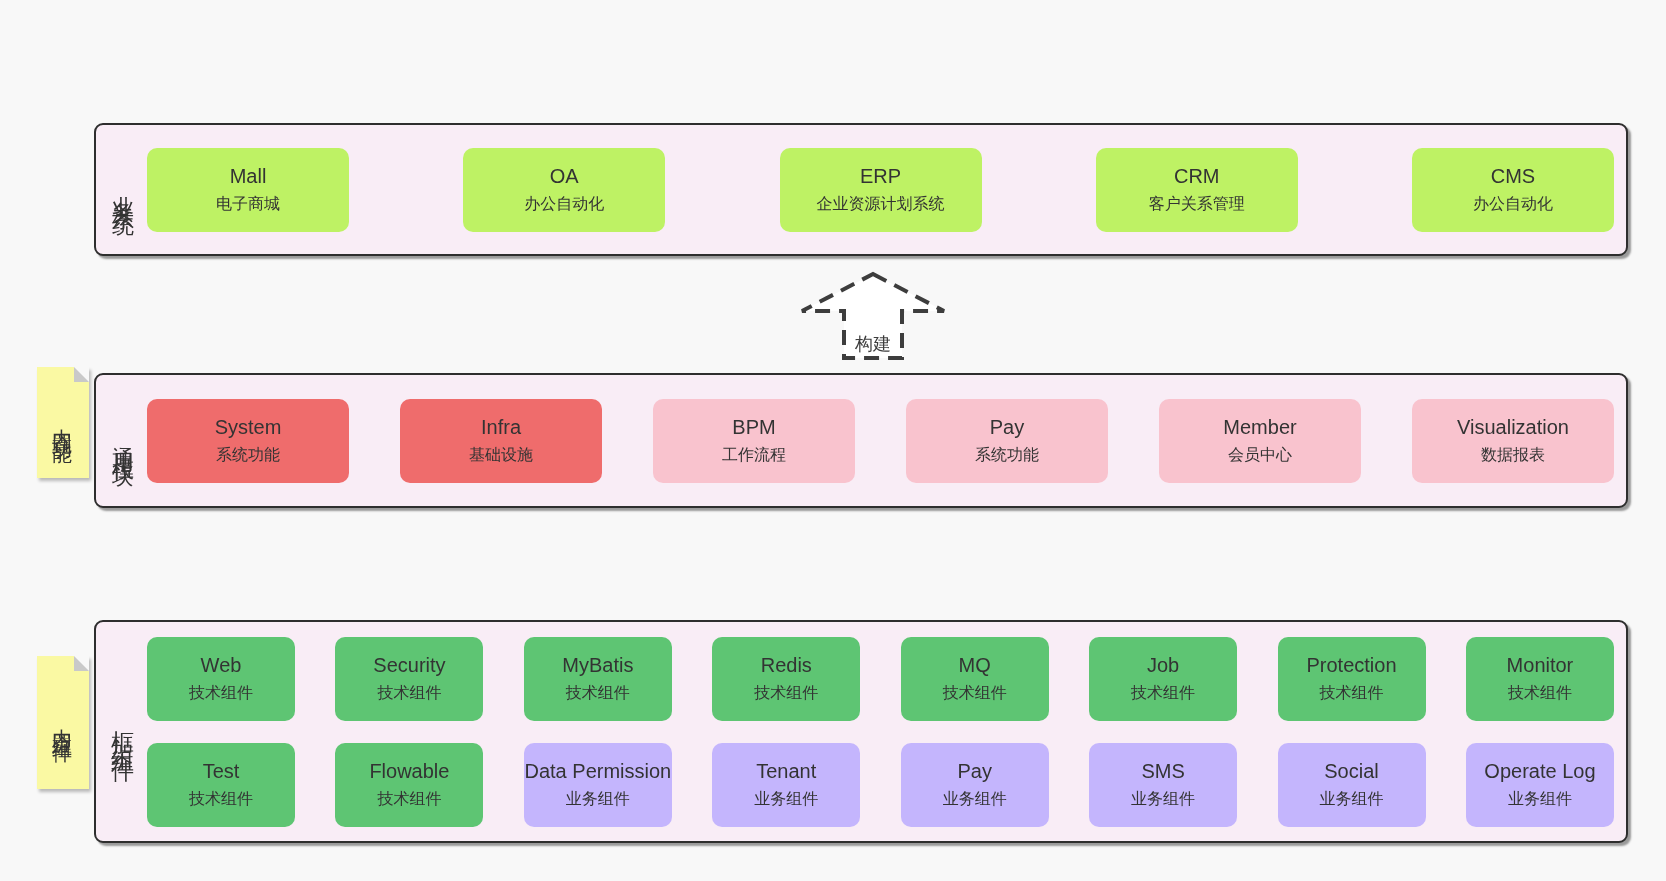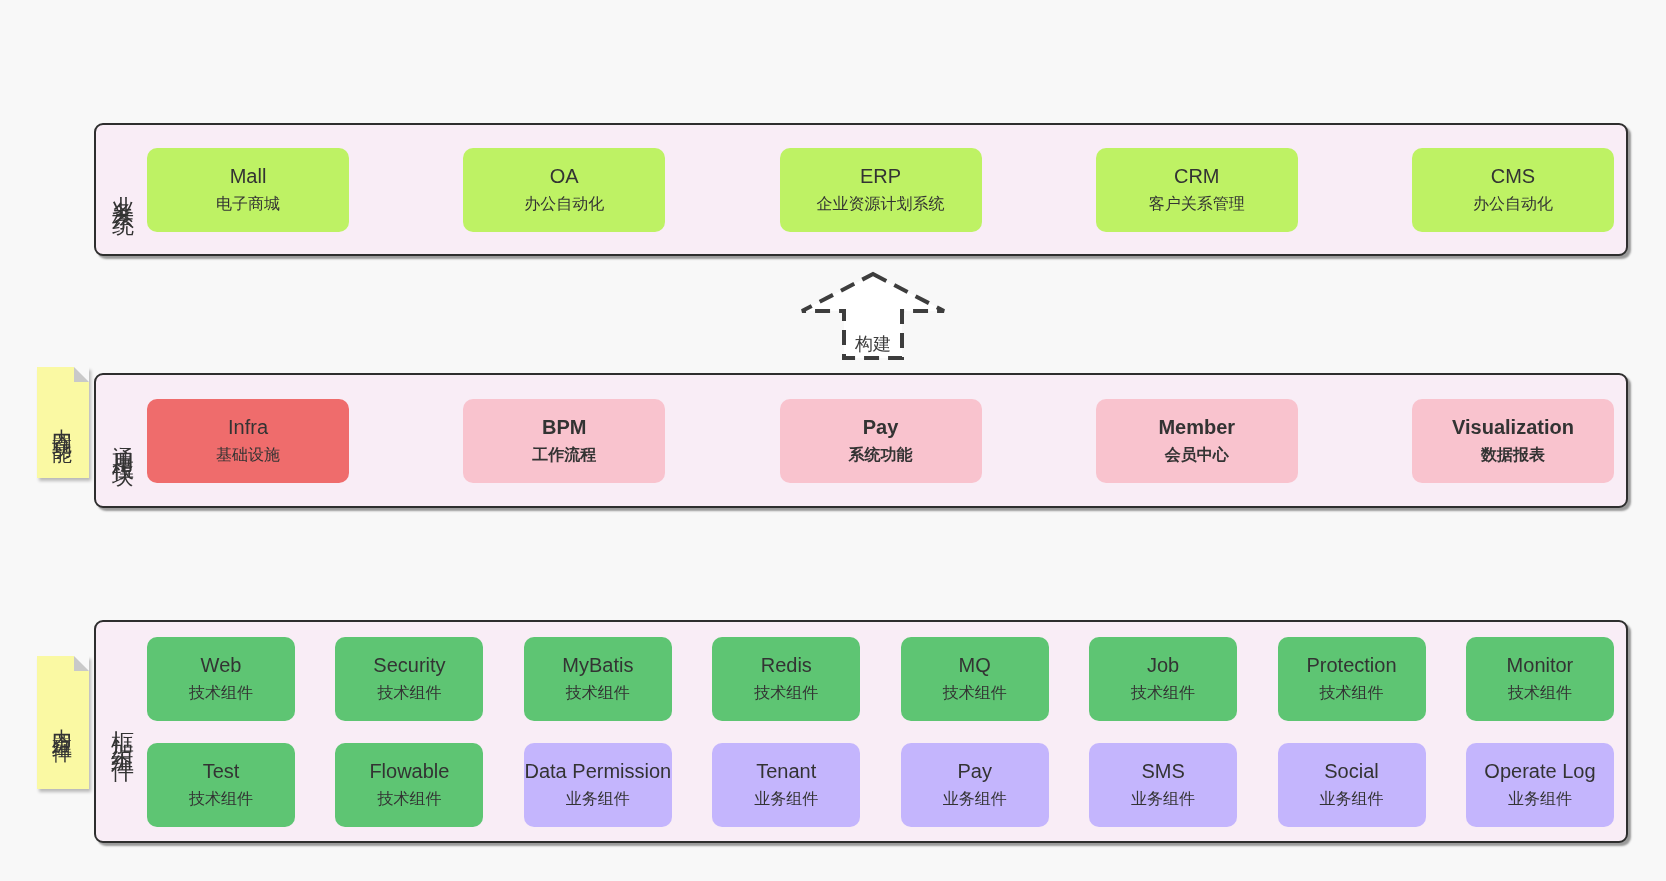--- a/index.html
+++ b/index.html
@@ -44,21 +44,21 @@
   .box{
     width:202px;height:84px;border-radius:10px;
     display:flex;flex-direction:column;justify-content:center;align-items:center;
     text-align:center;background:#ddd;
   }
   .band3 .box{width:148px;text-align:right;}
   .box .nm{font-size:20px;line-height:27px;}
   .box .sub{font-size:16px;line-height:27px;}
   .box[data-variant="blue"]{background:#bef264;}
   .box[data-variant="red"]{background:#ef6c6c;}
-  .box[data-variant="pink"]{background:#f9c3ce;font-weight:bold;}
+  .box[data-variant="pink"]{background:#f9c3ce;}
   .box[data-variant="green"]{background:#5ec573;}
   .box[data-variant="light-green"]{background:#c4b5fd;}
 
   
   .note{
     position:absolute;left:37px;width:52px;background:#faf9a3;
     box-shadow:2px 3px 3px rgba(0,0,0,0.25);
     display:flex;align-items:center;justify-content:center;
   }
   .note1{top:367px;height:111px;}
@@ -118,20 +118,24 @@
     <svg width="150" height="92" viewBox="0 0 150 92">
       <polygon points="75,4 146,41 104,41 104,88 46,88 46,41 4,41" fill="#ffffff" stroke="#3d3d3d" stroke-width="4" stroke-dasharray="15 9"></polygon>
     </svg>
     <div class="arrow-label">构建</div>
   </div>
 
   <div class="band band2">
     <div class="band-label">通用模块</div>
     <div class="boxes">
       <div class="box" data-variant="red">
+        <div class="nm">System</div>
+        <div class="sub">系统功能</div>
+      </div>
+      <div class="box" data-variant="red">
         <div class="nm">Infra</div>
         <div class="sub">基础设施</div>
       </div>
       <div class="box" data-variant="pink">
         <div class="nm">BPM</div>
         <div class="sub">工作流程</div>
       </div>
       <div class="box" data-variant="pink">
         <div class="nm">Pay</div>
         <div class="sub">系统功能</div>

